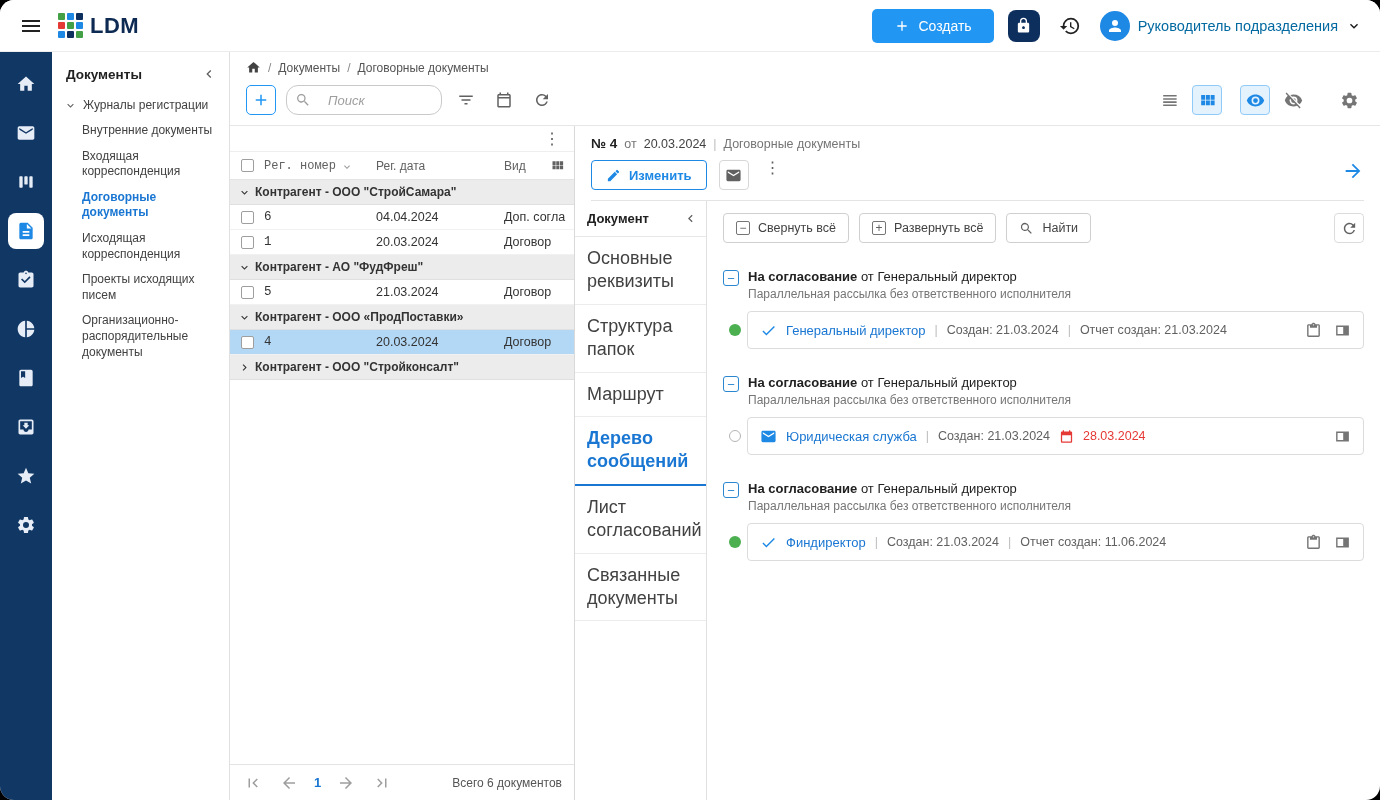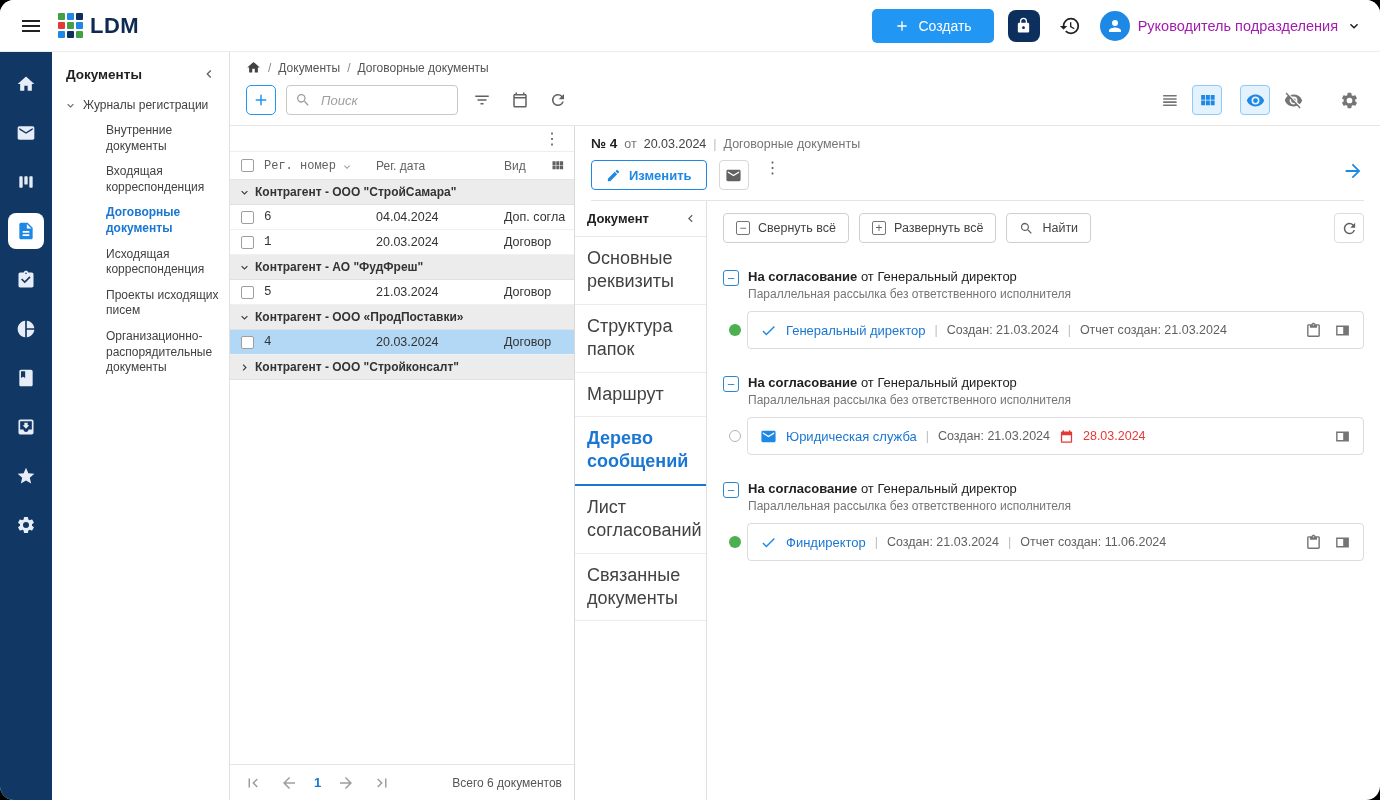--- a/index.html
+++ b/index.html
@@ -14,45 +14,45 @@
   .logo { display:flex; align-items:center; gap:7px; }
   .logo-mark { display:grid; grid-template-columns:repeat(3,7px); grid-template-rows:repeat(3,7px); gap:2px; }
   .logo-mark i { border-radius:1px; }
   .logo-text { font-size:22px; font-weight:bold; color:#0d2a52; letter-spacing:.5px; }
   .topbar-spacer { flex:1; }
   .create-btn { background:#2196f3; color:#fff; border:none; border-radius:5px; height:34px; padding:0 22px; font-size:14px; display:flex; align-items:center; gap:8px; cursor:pointer; font-family:inherit; }
   .lock-btn { width:32px; height:32px; border-radius:8px; background:#0d2f5e; color:#fff; display:flex; align-items:center; justify-content:center; cursor:pointer; }
   .history-btn { width:32px; height:32px; color:#222; display:flex; align-items:center; justify-content:center; cursor:pointer; }
   .user { display:flex; align-items:center; gap:8px; cursor:pointer; }
   .avatar { width:30px; height:30px; border-radius:50%; background:#1e88e5; color:#fff; display:flex; align-items:center; justify-content:center; }
-  .user-name { font-size:14.5px; color:#a21caf; }
+  .user-name { font-size:14.5px; color:#0369a1; }
   .chev { color:#1a1a1a; }
 
   
   .main { flex:1; display:flex; min-height:0; }
   .rail { width:52px; flex:0 0 52px; background:#113765; display:flex; flex-direction:column; align-items:center; padding-top:14px; gap:13px; }
   .rail-ic { width:36px; height:36px; display:flex; align-items:center; justify-content:center; color:#e7edf6; border-radius:8px; cursor:pointer; }
   .rail-ic.active { background:#fff; color:#1e88e5; }
 
   
   .doc-panel { width:178px; flex:0 0 178px; border-right:1px solid #e0e0e0; padding:10px 0 0; overflow:hidden; }
   .doc-panel-head { display:flex; align-items:center; justify-content:space-between; padding:2px 10px 10px 14px; }
   .doc-panel-title { font-weight:bold; font-size:13.5px; color:#212121; }
   .tree-group { display:flex; align-items:flex-end; gap:6px; padding:4px 8px 6px 12px; font-size:12px; color:#424242; cursor:pointer; }
-  .tree-item { padding:5px 8px 5px 30px; font-size:12px; color:#424242; line-height:1.3; cursor:pointer;margin-left:24px; }
+  .tree-item { padding:5px 8px 5px 30px; font-size:12px; color:#424242; line-height:1.3; cursor:pointer; }
   .tree-item.active { color:#1976d2; font-weight:bold; }
 
   
   .content { flex:1; display:flex; flex-direction:column; min-width:0; }
   .crumbs { display:flex; align-items:center; gap:7px; padding:8px 16px 4px; font-size:12px; color:#555; }
   .crumb-link { cursor:pointer; }
   .crumb-sep { color:#888; }
   .list-toolbar { display:flex; align-items:center; gap:10px; padding:6px 16px 10px; }
   .add-btn { width:30px; height:30px; border:1.5px solid #2196f3; border-radius:5px; background:#fff; color:#2196f3; display:flex; align-items:center; justify-content:center; cursor:pointer; }
-  .search-box { width:172px; height:30px; border:1px solid #c9c9c9; border-radius:4px; display:flex; align-items:center; gap:10px; padding:0 8px; color:#9e9e9e; }
+  .search-box { width:156px; height:30px; border:1px solid #c9c9c9; border-radius:12px; display:flex; align-items:center; gap:17px; padding:0 8px; color:#9e9e9e; }
   .search-box input { border:none; outline:none; flex:1; min-width:0; font-size:13px; font-family:inherit; color:#333; }
   .search-box input::placeholder { font-style:italic; color:#9e9e9e; }
   .tool-ic { width:28px; height:28px; display:flex; align-items:center; justify-content:center; color:#616161; cursor:pointer; border-radius:4px; }
   .view-group { display:flex; align-items:center; gap:8px; margin-left:auto; }
   .vbtn { width:30px; height:30px; display:flex; align-items:center; justify-content:center; color:#757575; border-radius:4px; border:1px solid transparent; cursor:pointer; }
   .vbtn.active { border-color:#90caf9; background:#e3f2fd; color:#1e88e5; }
   .gear-gap { margin-left:18px; }
 
   .content-body { flex:1; display:flex; min-height:0; border-top:1px solid #e6e6e6; }
 

